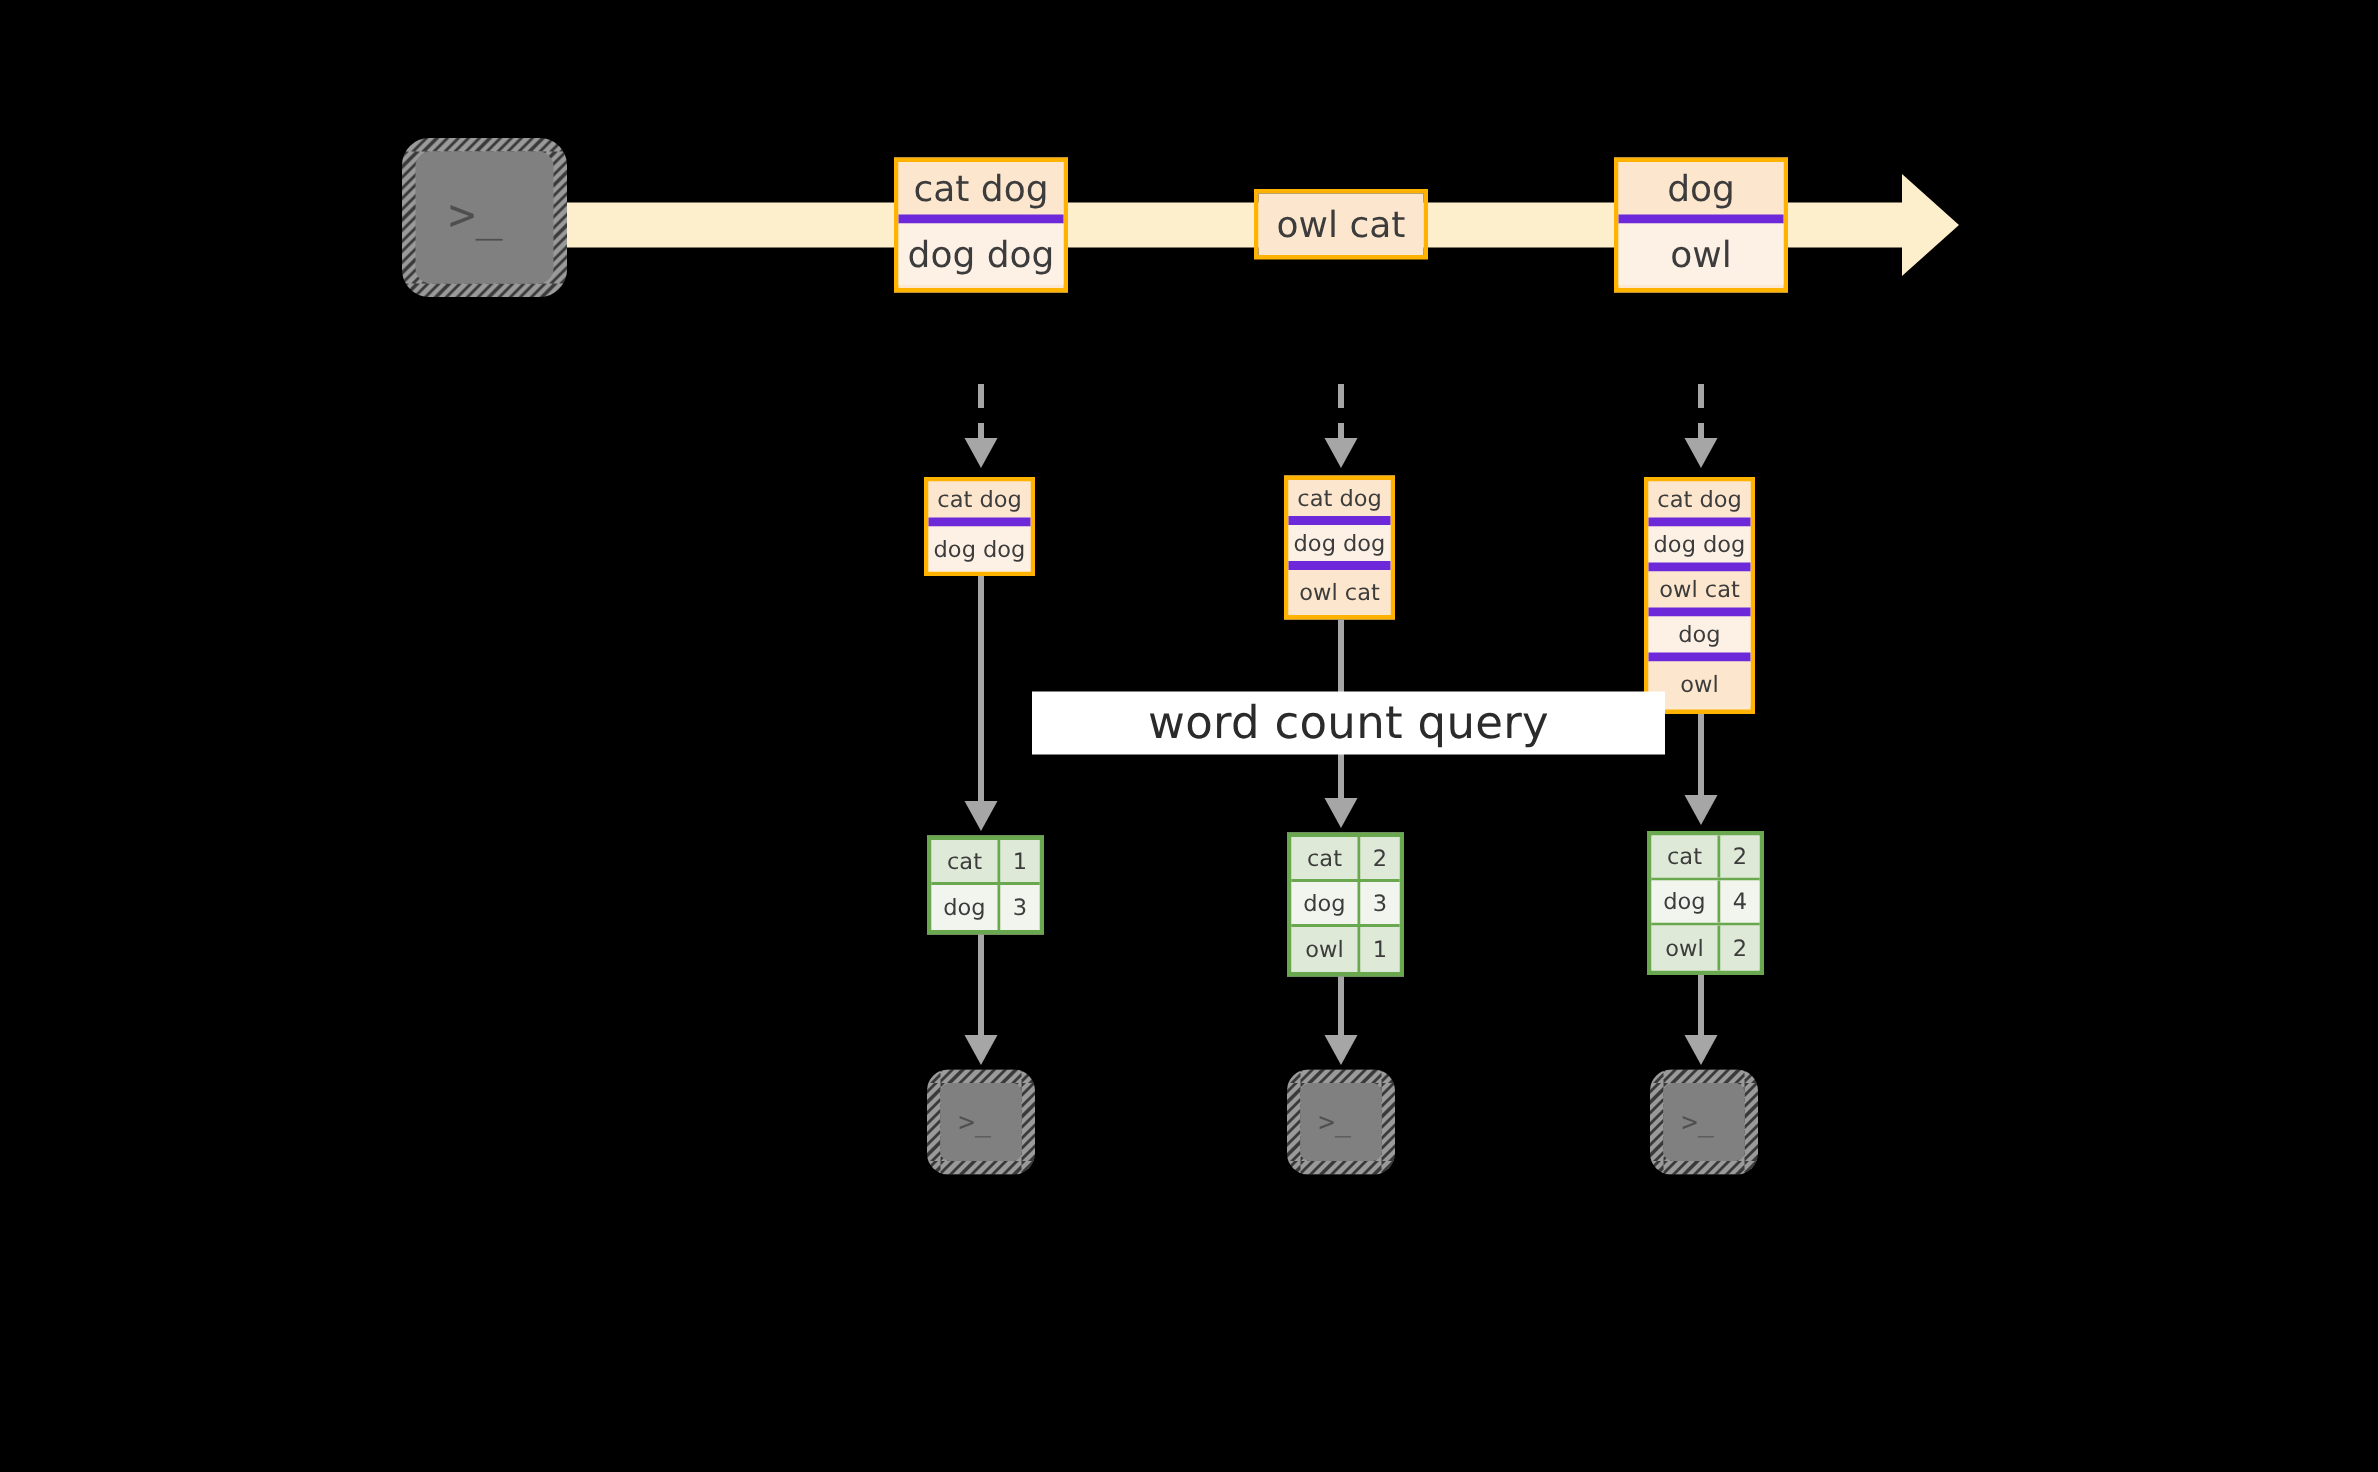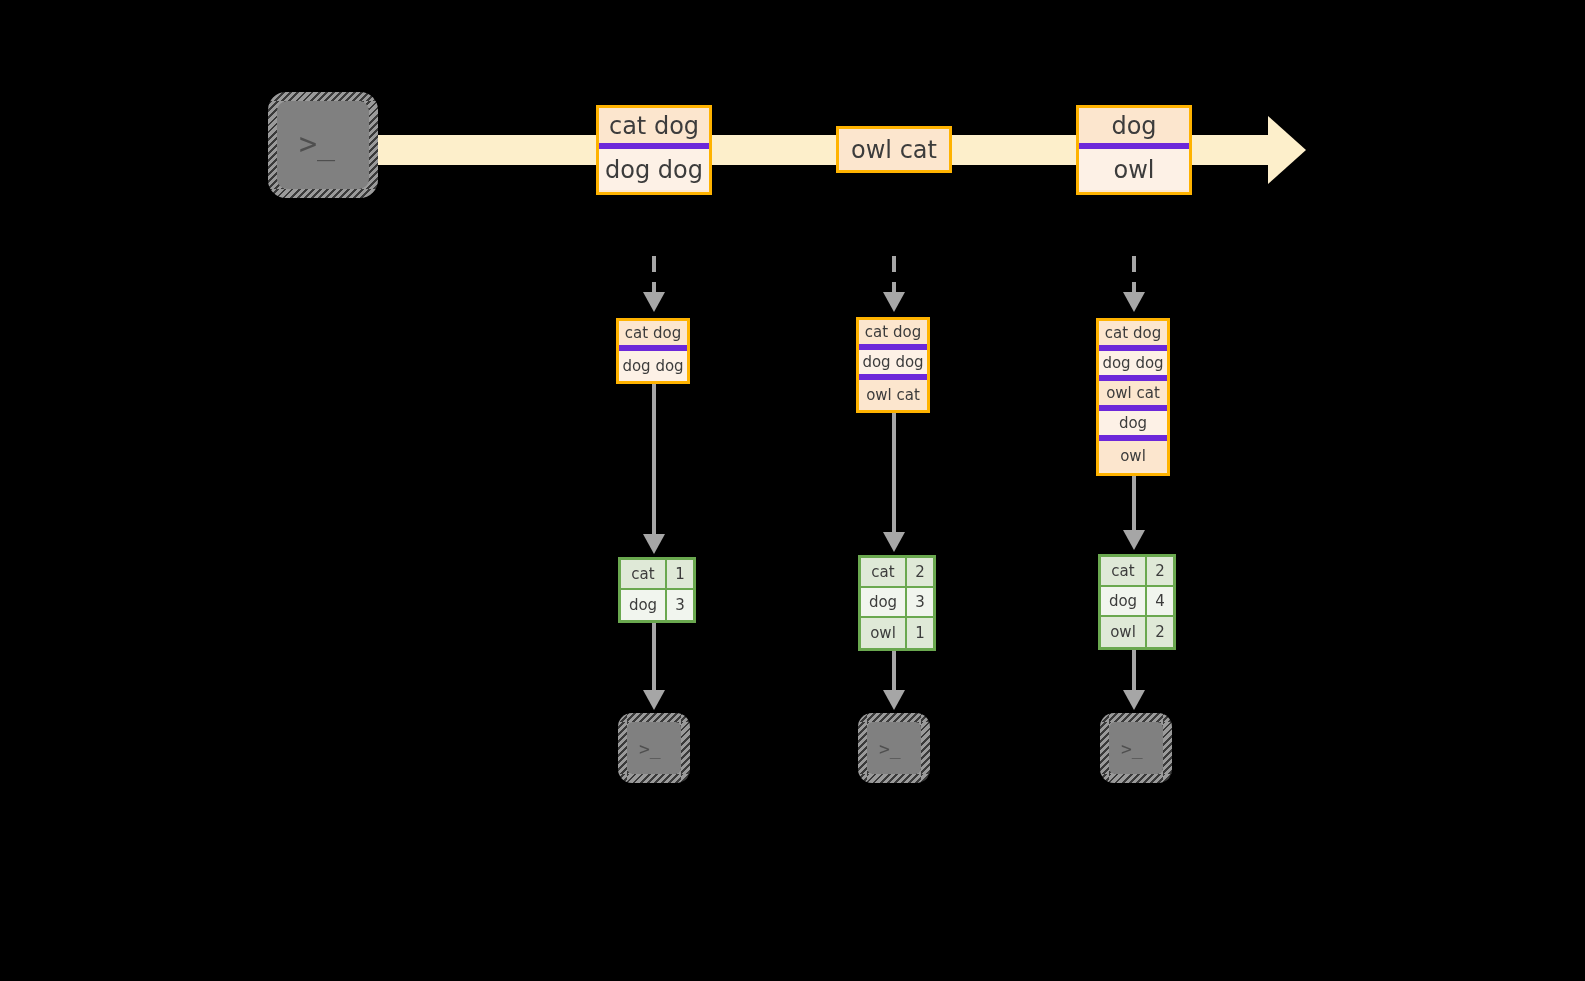--- a/index.html
+++ b/index.html
@@ -275,14 +275,17 @@
   </div>
 
   <div class="conn" style="left:1132px; top:650px; height:45px;"></div>
   <div class="arrowhead" style="left:1123px; top:690px;"></div>
 
   <div class="terminal" style="left:1100px; top:713px; width:72px; height:70px;">
     <div class="inner"></div>
     <span class="prompt" style="left:12px; top:18px; font-size:18px;">&gt;_</span>
   </div>
 
+  <div class="query-band" style="left:688px; top:461px; width:422px; height:42px;">
+    <span class="txt">word count query</span>
+  </div>
 
 </div>
 
 </body></html>

